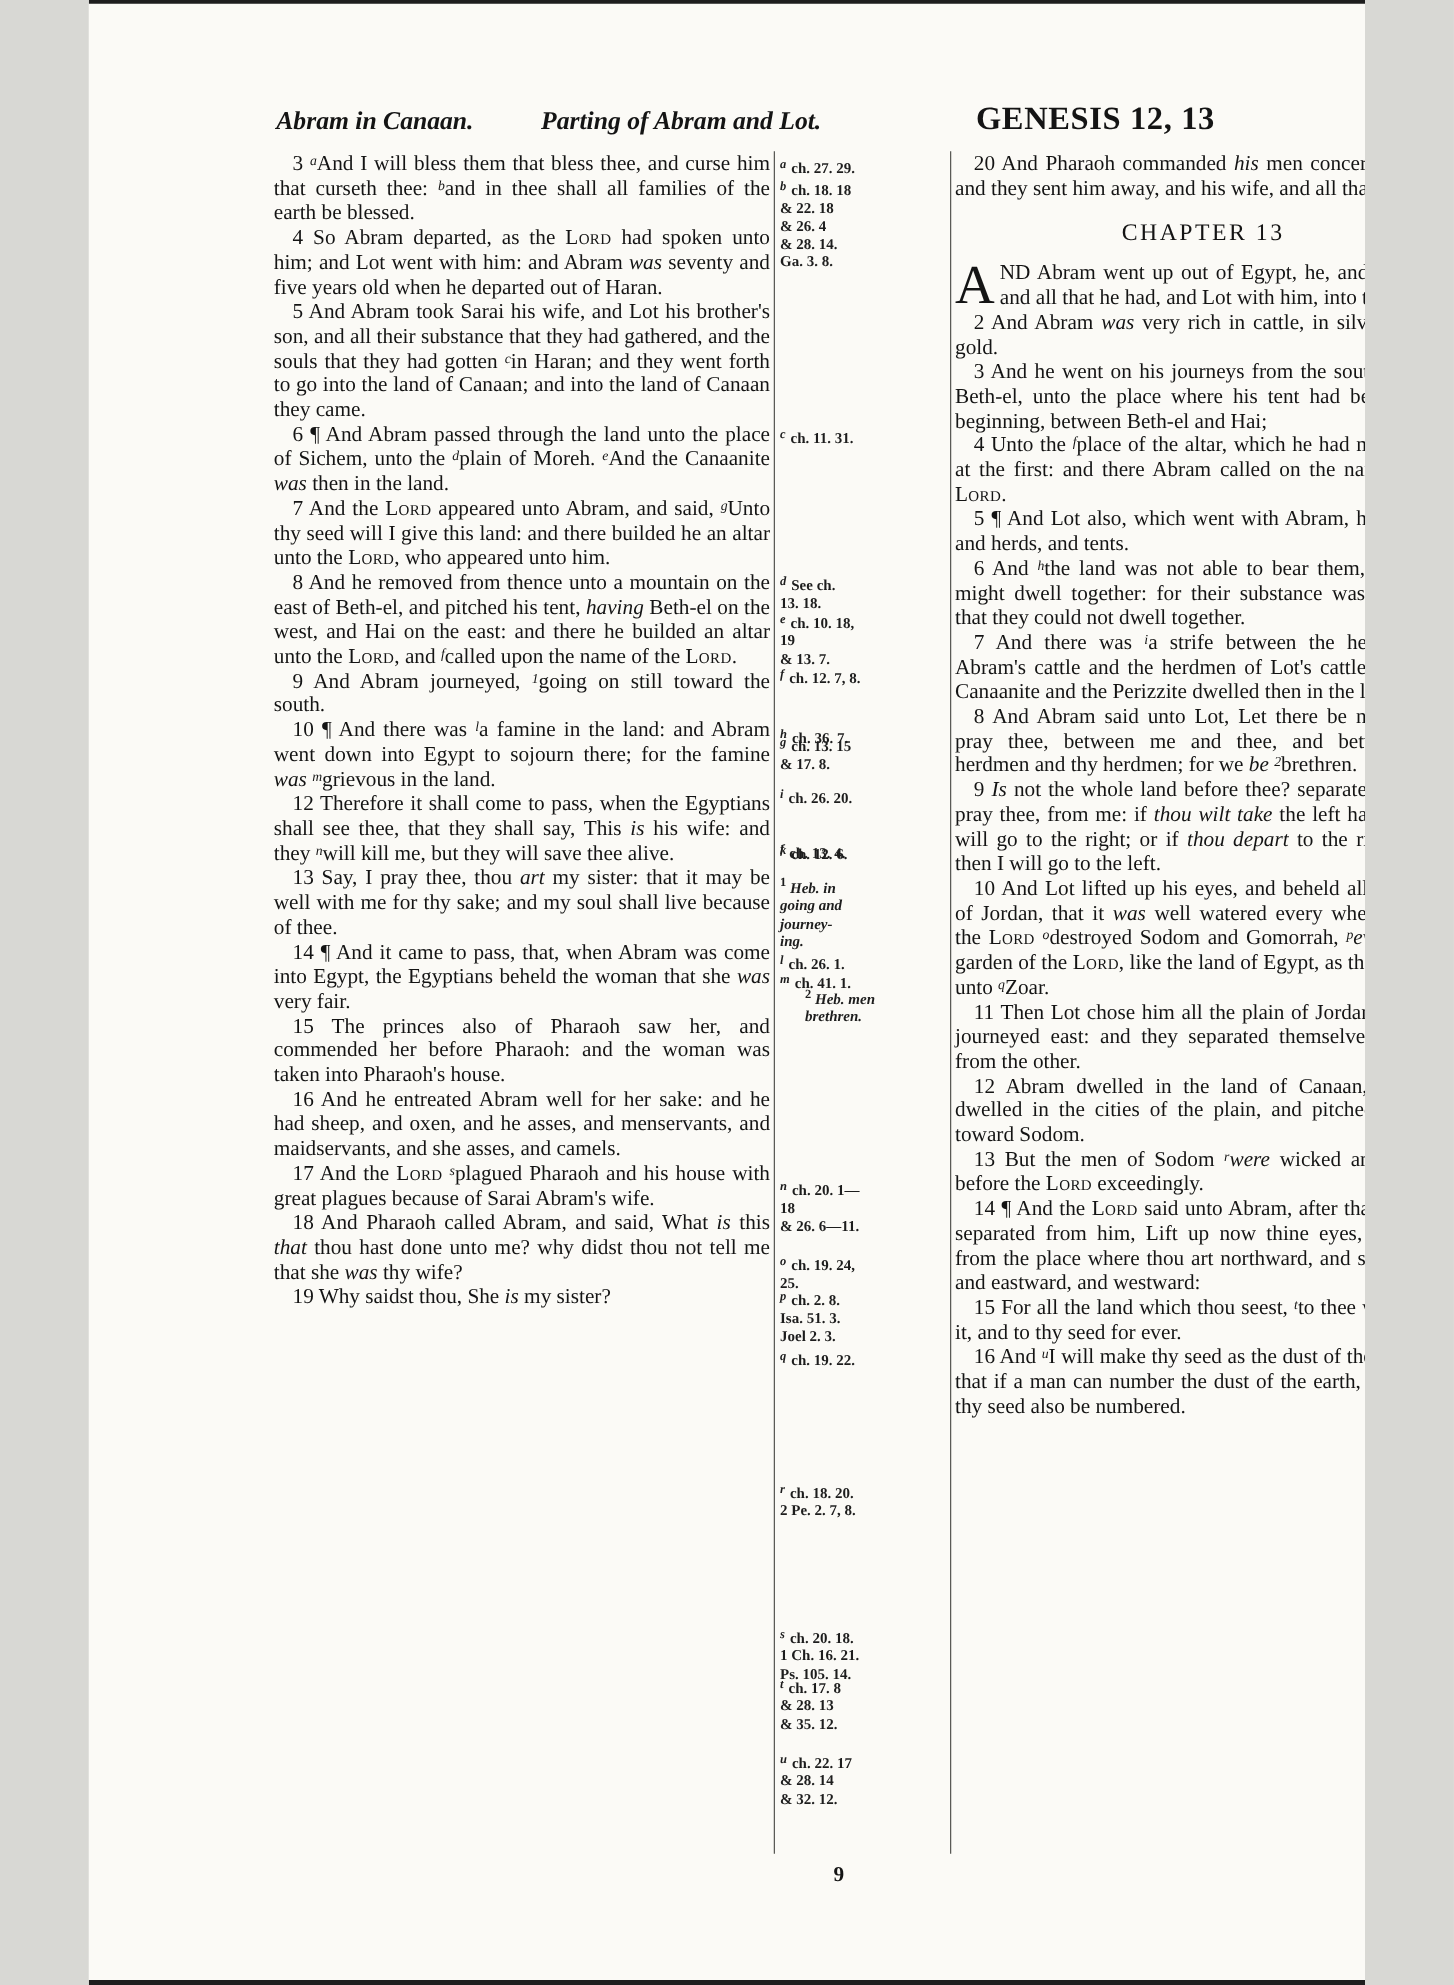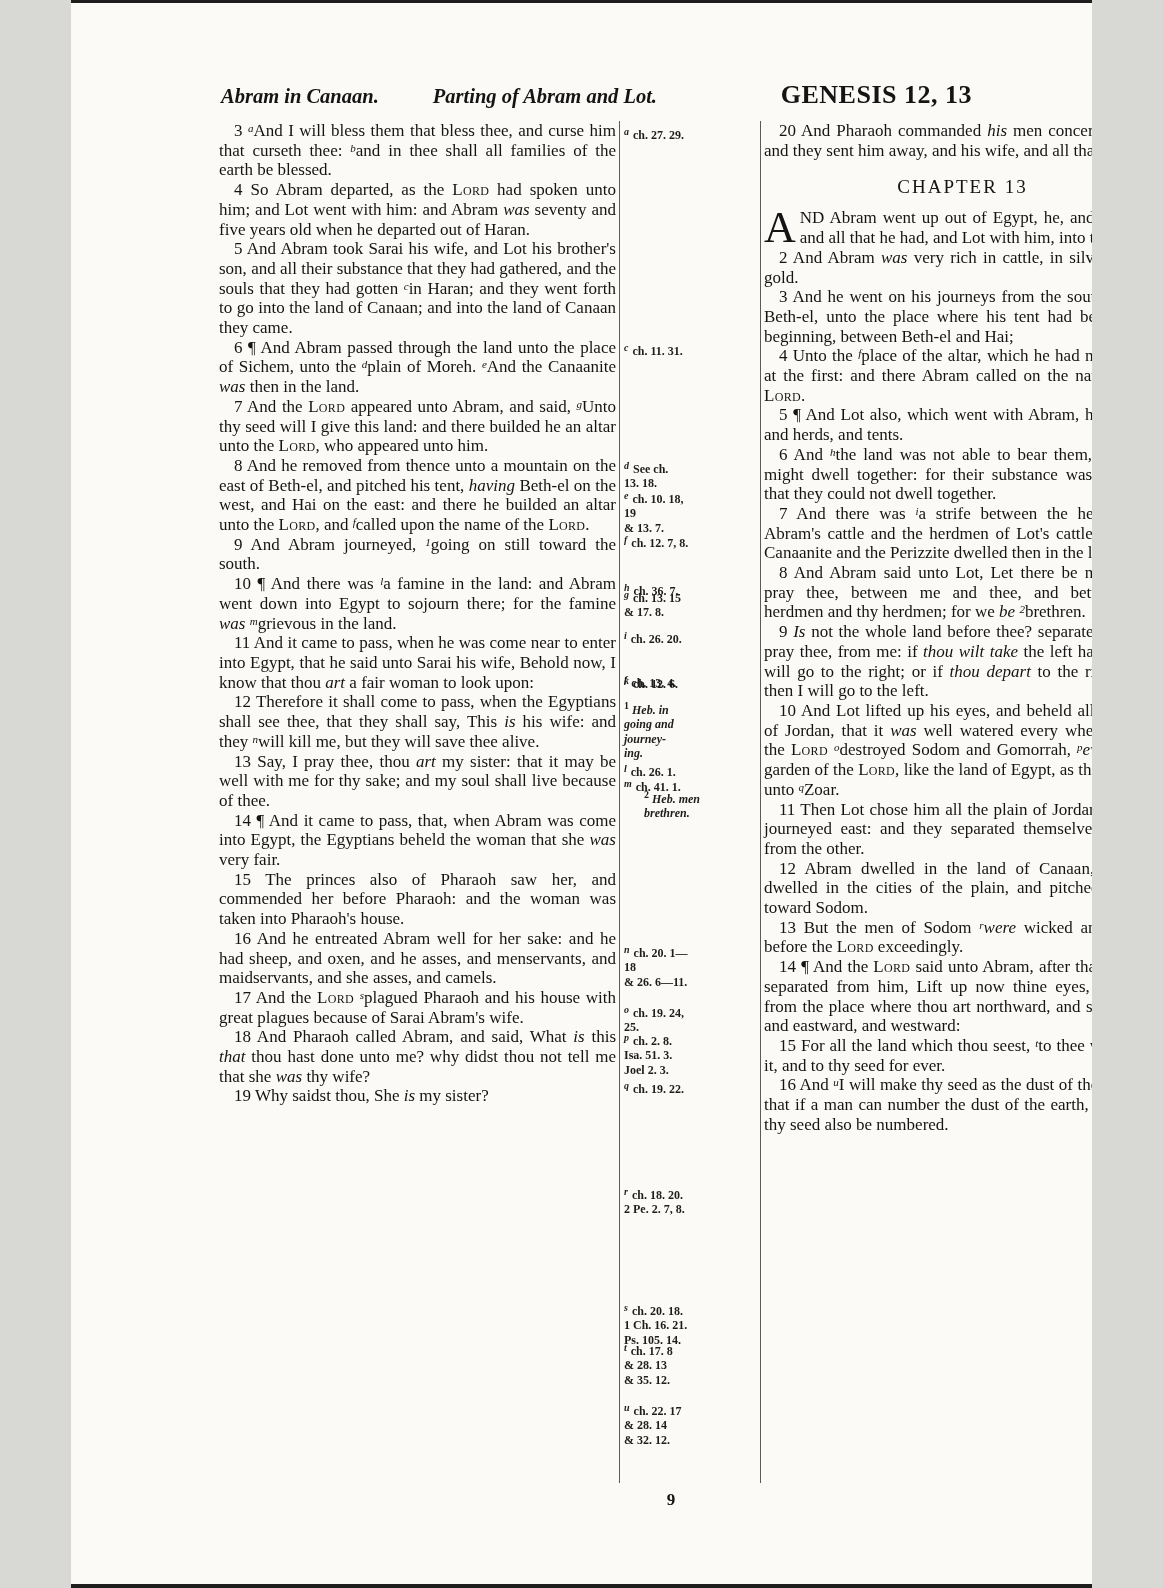--- a/index.html
+++ b/index.html
@@ -75,32 +75,32 @@
   <main class="content">
     <section class="col col-left" id="left-col">
         <p class="verse">3 <sup class="r">a</sup>And I will bless them that bless thee, and curse him that curseth thee: <sup class="r">b</sup>and in thee shall all families of the earth be blessed.</p>
         <p class="verse">4 So Abram departed, as the <span class="sc">Lord</span> had spoken unto him; and Lot went with him: and Abram <i>was</i> seventy and five years old when he departed out of Haran.</p>
         <p class="verse">5 And Abram took Sarai his wife, and Lot his brother's son, and all their substance that they had gathered, and the souls that they had gotten <sup class="r">c</sup>in Haran; and they went forth to go into the land of Canaan; and into the land of Canaan they came.</p>
         <p class="verse">6 ¶ And Abram passed through the land unto the place of Sichem, unto the <sup class="r">d</sup>plain of Moreh. <sup class="r">e</sup>And the Canaanite <i>was</i> then in the land.</p>
         <p class="verse">7 And the <span class="sc">Lord</span> appeared unto Abram, and said, <sup class="r">g</sup>Unto thy seed will I give this land: and there builded he an altar unto the <span class="sc">Lord</span>, who appeared unto him.</p>
         <p class="verse">8 And he removed from thence unto a mountain on the east of Beth-el, and pitched his tent, <i>having</i> Beth-el on the west, and Hai on the east: and there he builded an altar unto the <span class="sc">Lord</span>, and <sup class="r">f</sup>called upon the name of the <span class="sc">Lord</span>.</p>
         <p class="verse">9 And Abram journeyed, <sup class="r">1</sup>going on still toward the south.</p>
         <p class="verse">10 ¶ And there was <sup class="r">l</sup>a famine in the land: and Abram went down into Egypt to sojourn there; for the famine <i>was</i> <sup class="r">m</sup>grievous in the land.</p>
-        <p class="verse">11 And it came to pass, when he was come near to enter into Egypt, that he said unto Sarai his wife, Behold now, I know that thou <i>art</i> a fair woman to look upon:</p>
         <p class="verse">12 Therefore it shall come to pass, when the Egyptians shall see thee, that they shall say, This <i>is</i> his wife: and they <sup class="r">n</sup>will kill me, but they will save thee alive.</p>
         <p class="verse">13 Say, I pray thee, thou <i>art</i> my sister: that it may be well with me for thy sake; and my soul shall live because of thee.</p>
         <p class="verse">14 ¶ And it came to pass, that, when Abram was come into Egypt, the Egyptians beheld the woman that she <i>was</i> very fair.</p>
         <p class="verse">15 The princes also of Pharaoh saw her, and commended her before Pharaoh: and the woman was taken into Pharaoh's house.</p>
         <p class="verse">16 And he entreated Abram well for her sake: and he had sheep, and oxen, and he asses, and menservants, and maidservants, and she asses, and camels.</p>
         <p class="verse">17 And the <span class="sc">Lord</span> <sup class="r">s</sup>plagued Pharaoh and his house with great plagues because of Sarai Abram's wife.</p>
         <p class="verse">18 And Pharaoh called Abram, and said, What <i>is</i> this <i>that</i> thou hast done unto me? why didst thou not tell me that she <i>was</i> thy wife?</p>
         <p class="verse">19 Why saidst thou, She <i>is</i> my sister?</p>
       </section>
     <aside class="refs" id="refs-col">
         <div class="ref-entry" style="top: 4px;"><i class="mk">a</i> ch. 27. 29.</div>
+        <div class="ref-entry" style="top: 22px;"><i class="mk">b</i> ch. 18. 18<br>&amp; 22. 18<br>&amp; 26. 4<br>&amp; 28. 14.<br>Ga. 3. 8.</div>
         <div class="ref-entry" style="top: 220px;"><i class="mk">c</i> ch. 11. 31.</div>
         <div class="ref-entry" style="top: 338px;"><i class="mk">d</i> See ch.<br>13. 18.</div>
         <div class="ref-entry" style="top: 368px;"><i class="mk">e</i> ch. 10. 18,<br>19<br>&amp; 13. 7.</div>
         <div class="ref-entry" style="top: 412px;"><i class="mk">f</i> ch. 12. 7, 8.</div>
         <div class="ref-entry" style="top: 428px; margin-top: 39px;"><i class="mk">g</i> ch. 13. 15<br>&amp; 17. 8.</div>
         <div class="ref-entry" style="top: 460px;"><i class="mk">h</i> ch. 36. 7.</div>
         <div class="ref-entry" style="top: 508px;"><i class="mk">i</i> ch. 26. 20.</div>
         <div class="ref-entry" style="top: 552px;"><i class="mk">f</i> ch. 13. 4.</div>
         <div class="ref-entry" style="top: 553px;"><i class="mk">k</i> ch. 12. 6.</div>
         <div class="ref-entry it" style="top: 582px;"><sup class="mk-num">1</sup> Heb. in<br>going and<br>journey-<br>ing.</div>

